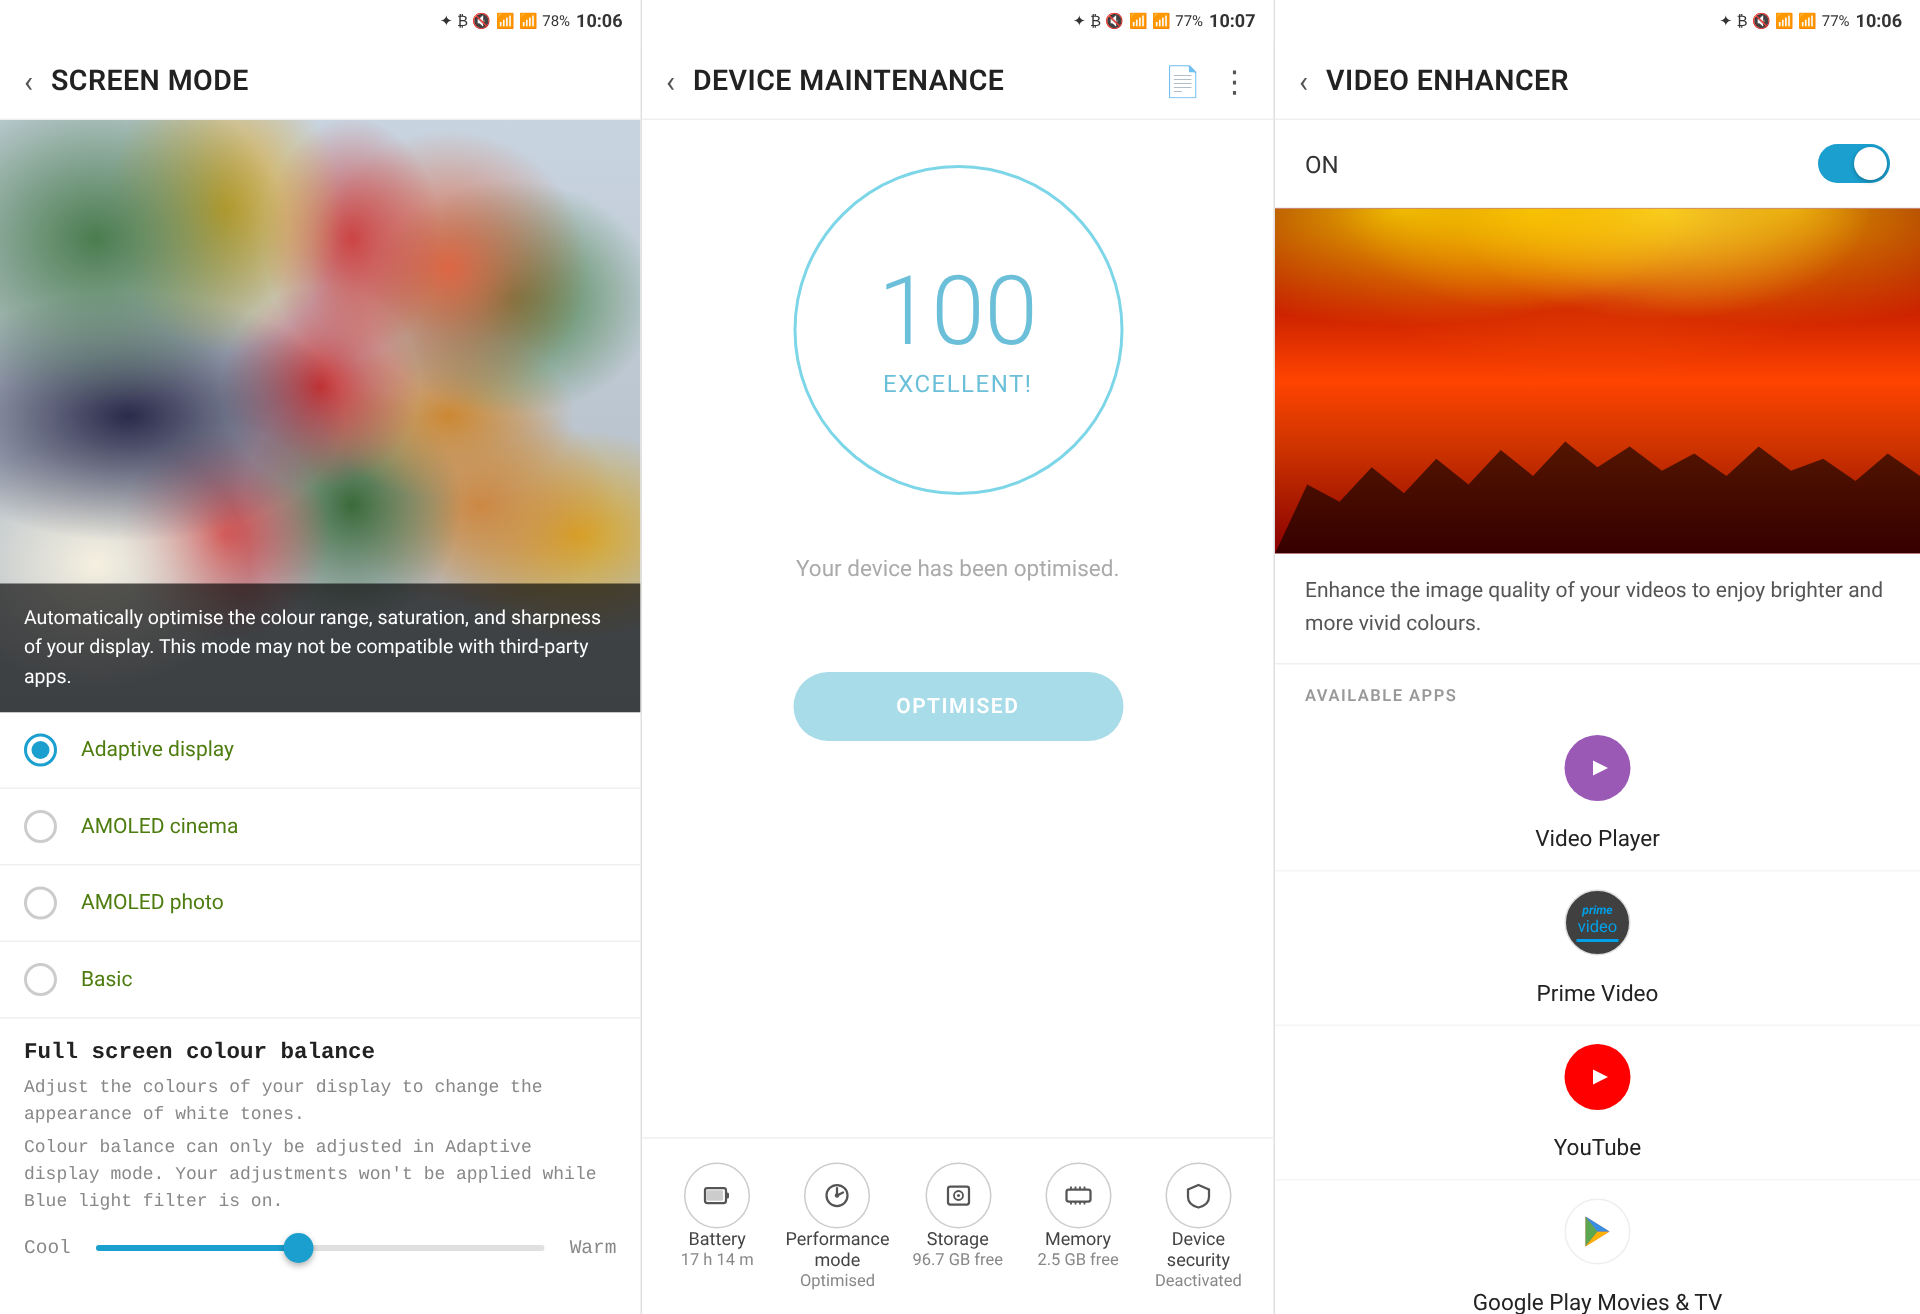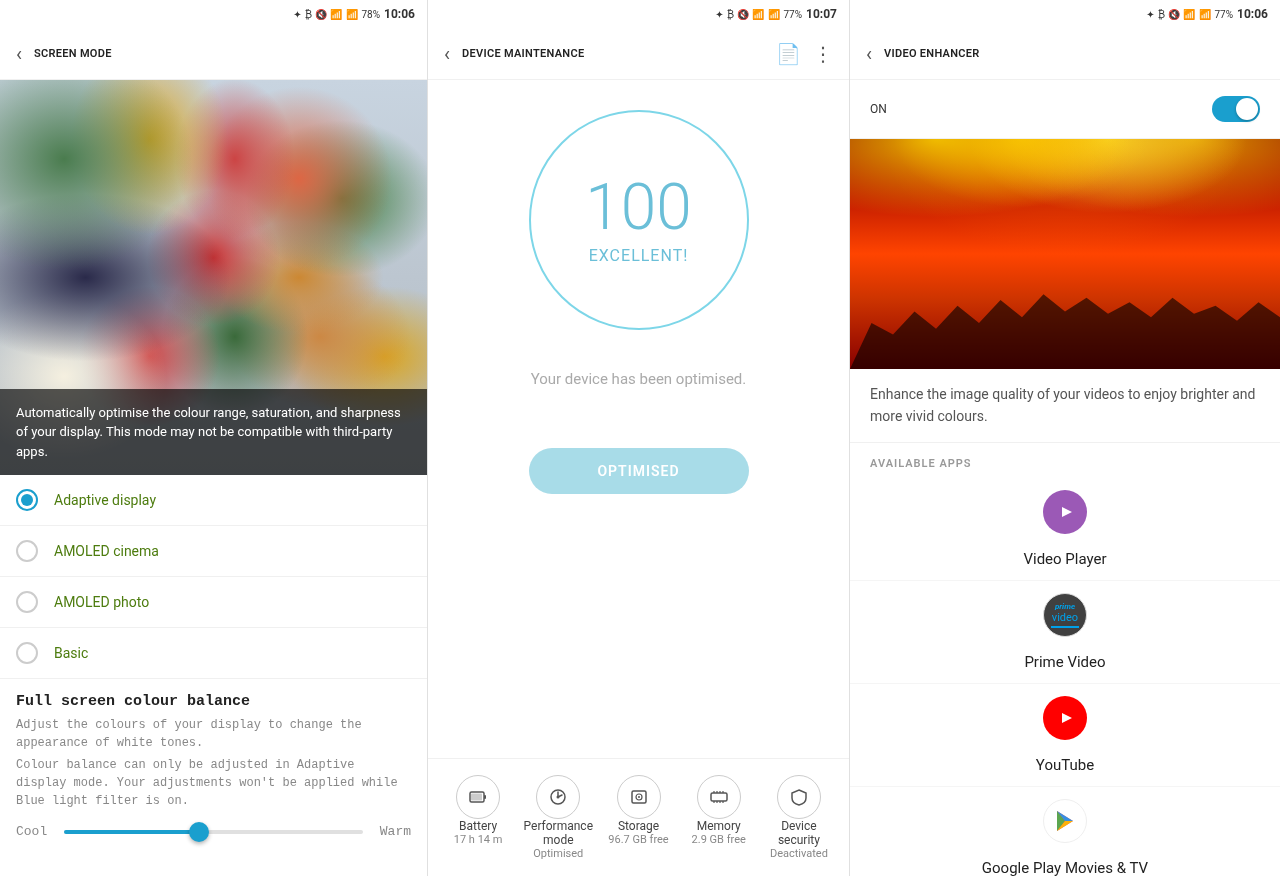--- a/index.html
+++ b/index.html
@@ -48,21 +48,21 @@
       padding: 0 16px;
       gap: 12px;
       border-bottom: 1px solid #f0f0f0;
     }
     .top-bar .back-icon {
       font-size: 20px;
       color: #555;
       cursor: pointer;
     }
     .top-bar .title {
-      font-size: 11px;
+      font-size: 19px;
       font-weight: 600;
       color: #222;
       letter-spacing: 0.3px;
       flex: 1;
     }
     .top-bar .action-icon {
       font-size: 20px;
       color: #555;
       cursor: pointer;
     }
@@ -297,21 +297,21 @@
       padding: 0;
     }
     .on-row {
       display: flex;
       align-items: center;
       justify-content: space-between;
       padding: 16px 20px;
       border-bottom: 1px solid #f0f0f0;
     }
     .on-label {
-      font-size: 12px;
+      font-size: 16px;
       color: #333;
     }
     .toggle-switch {
       width: 48px;
       height: 26px;
       border-radius: 13px;
       background: #1a9fce;
       position: relative;
       cursor: pointer;
     }
@@ -546,21 +546,21 @@
           <line x1="8" y1="6" x2="8" y2="4" stroke="#555" stroke-width="1.2"></line>
           <line x1="11" y1="6" x2="11" y2="4" stroke="#555" stroke-width="1.2"></line>
           <line x1="14" y1="6" x2="14" y2="4" stroke="#555" stroke-width="1.2"></line>
           <line x1="5" y1="14" x2="5" y2="16" stroke="#555" stroke-width="1.2"></line>
           <line x1="8" y1="14" x2="8" y2="16" stroke="#555" stroke-width="1.2"></line>
           <line x1="11" y1="14" x2="11" y2="16" stroke="#555" stroke-width="1.2"></line>
           <line x1="14" y1="14" x2="14" y2="16" stroke="#555" stroke-width="1.2"></line>
         </svg>
       </div>
       <span class="maint-name">Memory</span>
-      <span class="maint-value">2.9 GB free</span>
+      <span class="maint-value">2.5 GB free</span>
     </div>
     <div class="maintenance-item">
       <div class="maint-icon">
         <svg width="20" height="20" viewBox="0 0 20 20" fill="none" xmlns="http://www.w3.org/2000/svg">
           <path d="M10 3 L17 6 L17 11 C17 14.5 14 17 10 18 C6 17 3 14.5 3 11 L3 6 Z" stroke="#555" stroke-width="1.5" fill="none"></path>
         </svg>
       </div>
       <span class="maint-name">Device security</span>
       <span class="maint-value">Deactivated</span>
     </div>

